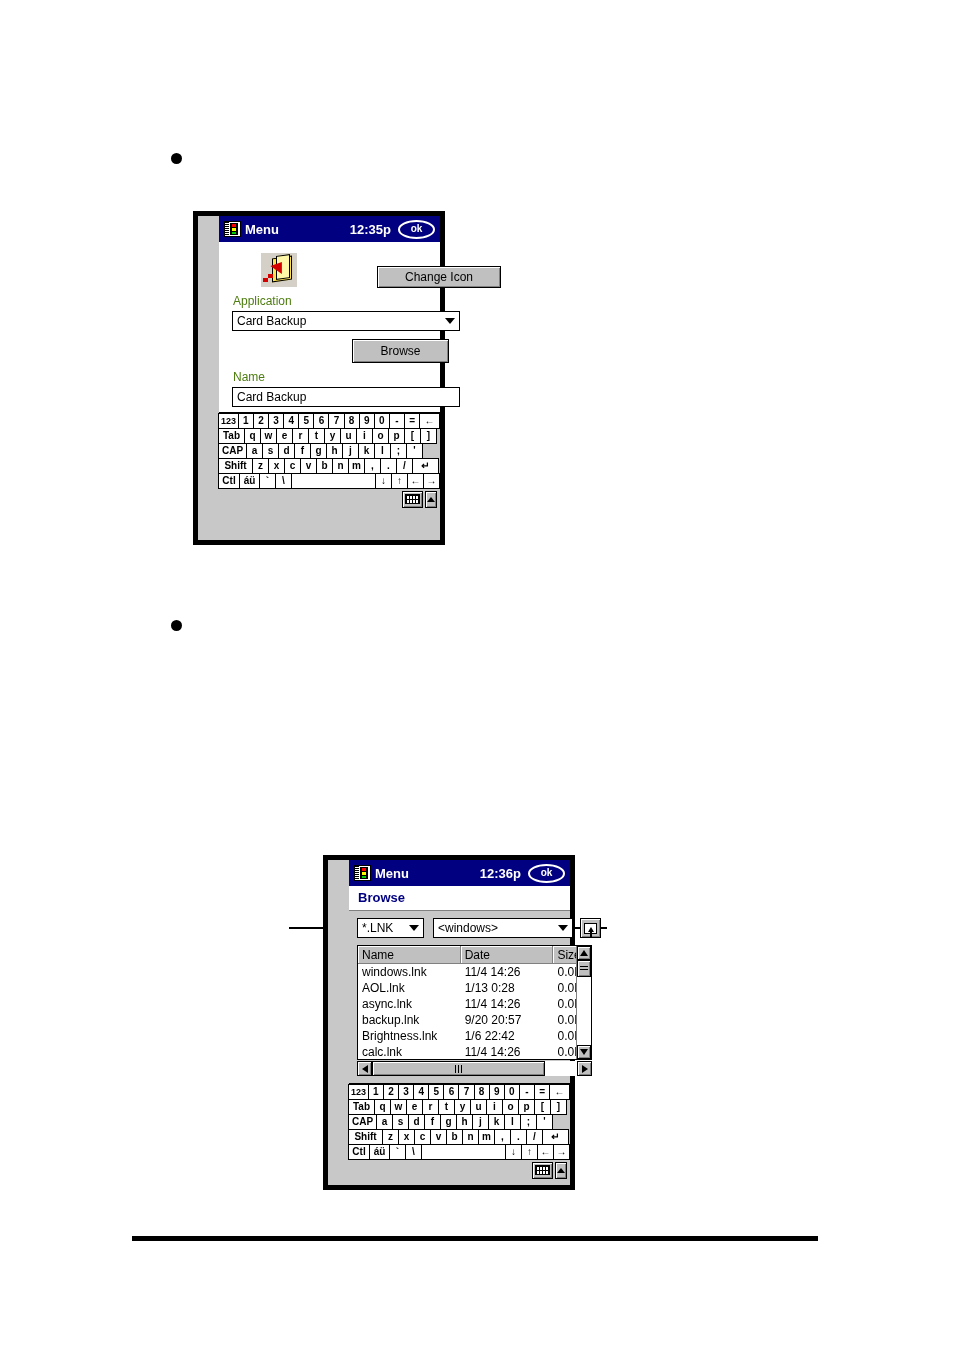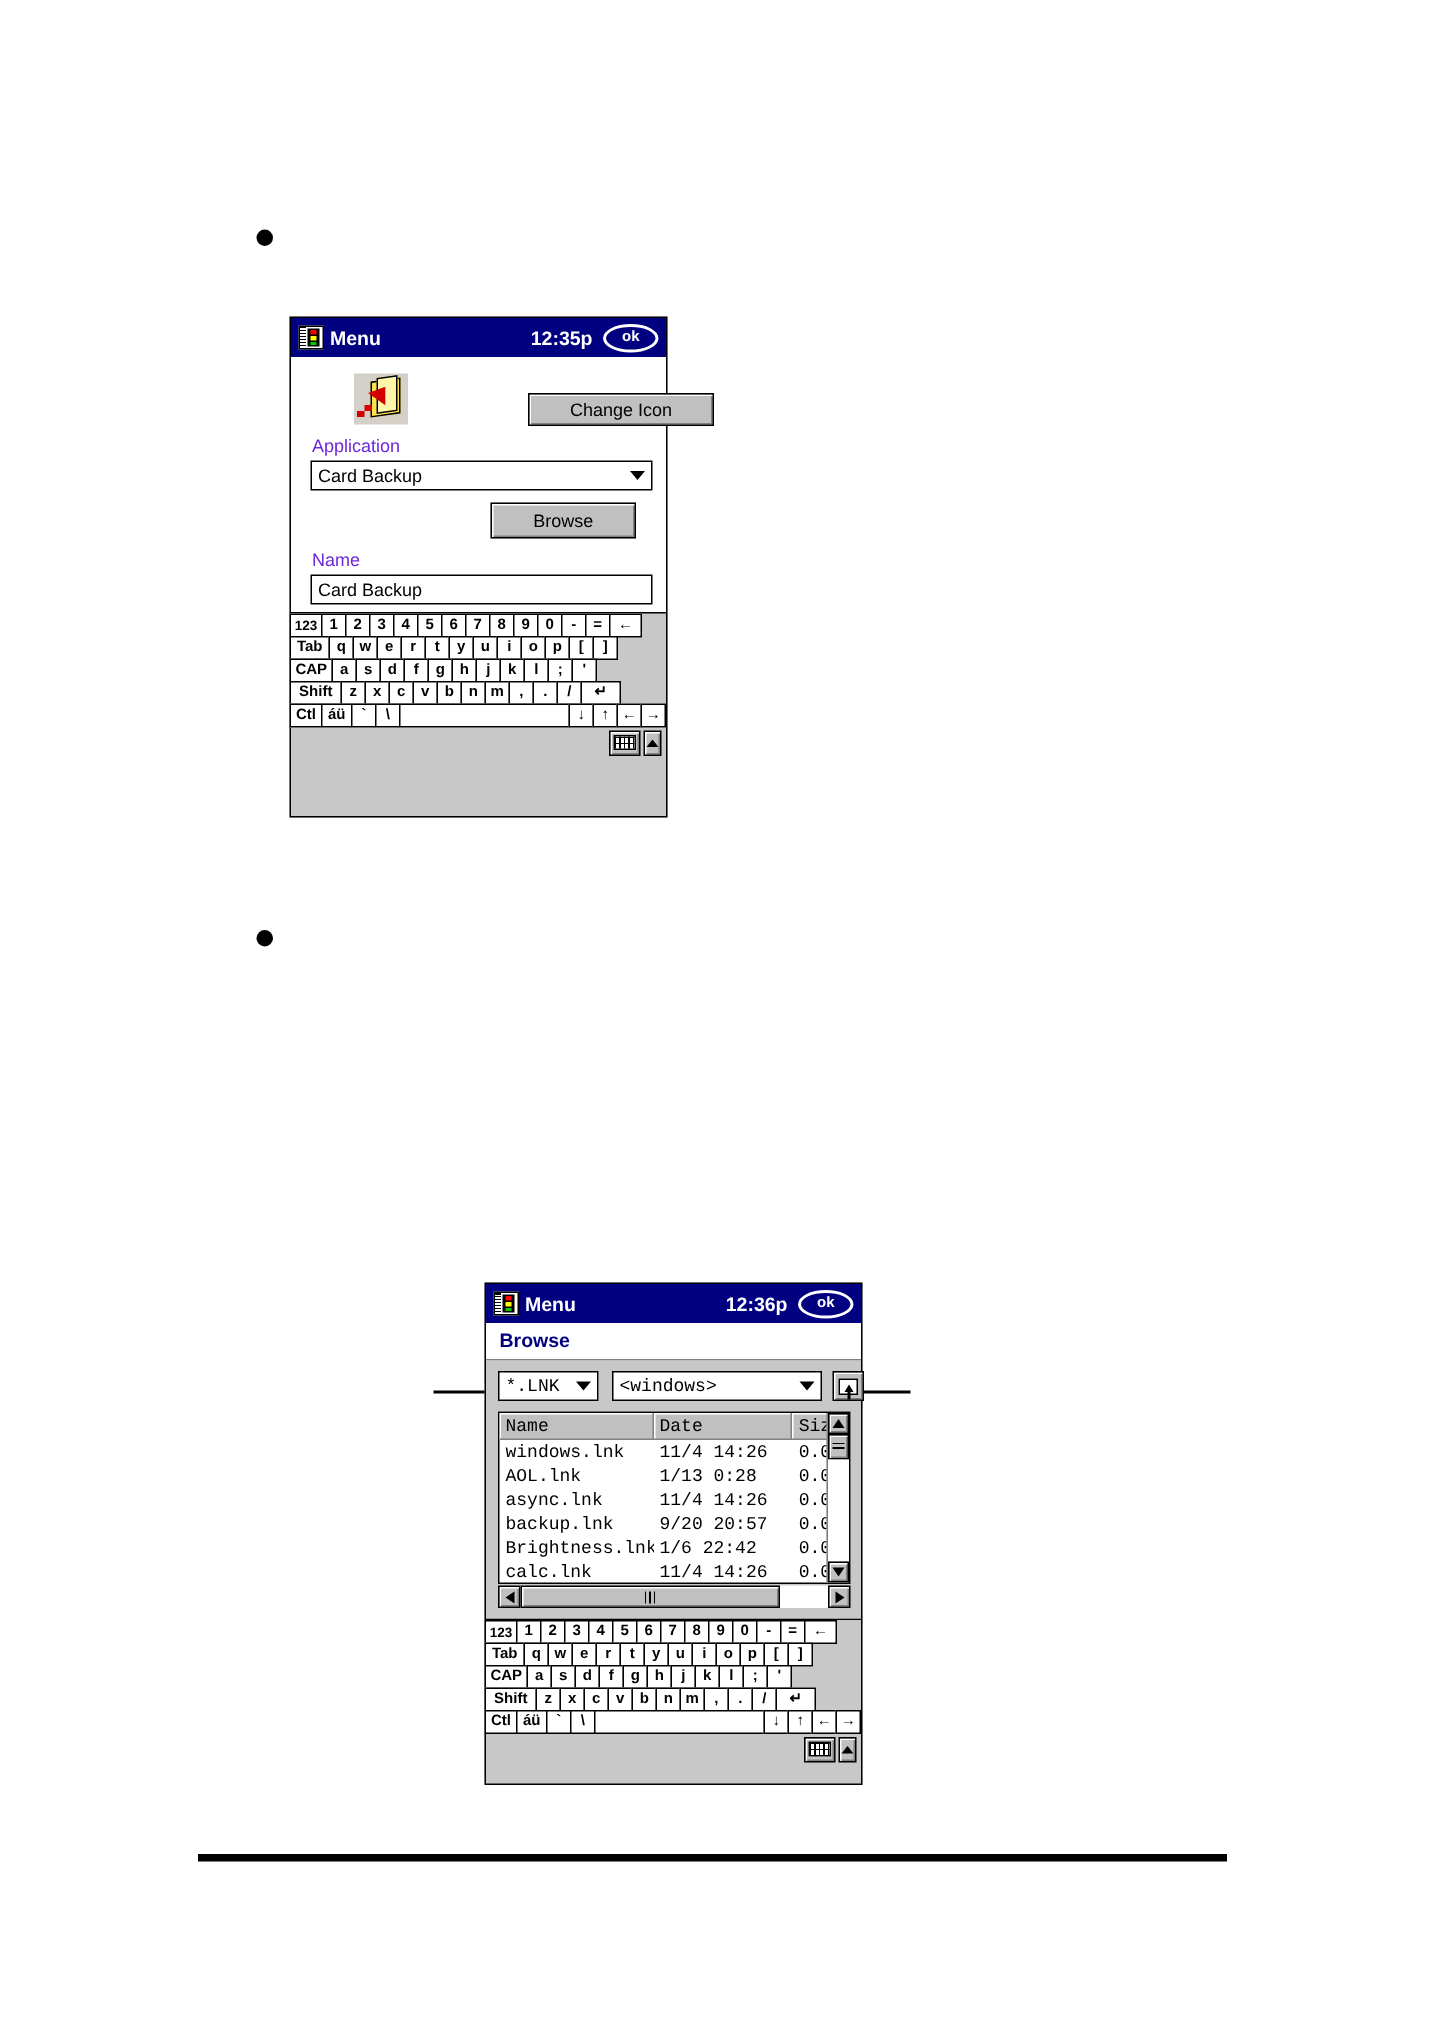--- a/index.html
+++ b/index.html
@@ -41,23 +41,24 @@
     height: 2px;
     background: #000;
   }
   #callout-left  { left: 289px; top: 927px; width: 44px; }
   #callout-right { left: 563px; top: 927px; width: 44px; }
 
   
   .pda {
     position: absolute;
     background: #c8c8c8;
-    border: 1px solid #000000;
+    border: 5px solid #000000;
     box-sizing: border-box;
     font-size: 12px;
+    padding-left: 21px;
   }
   .pda-titlebar {
     height: 26px;
     background: #000080;
     color: #fff;
     display: flex;
     align-items: center;
     padding: 0 5px;
     box-sizing: border-box;
     font-weight: bold;
@@ -112,21 +113,21 @@
     border-bottom: 1px solid #808080;
   }
 
   .pda-body {
     background: #fff;
   }
 
   
   .lbl {
     font-size: 12px;
-    color: #6d28d9;
+    color: #4d7c0f;
     padding: 1px 0 2px 0;
     text-align: right;
   }
   .combo {
     border: 1px solid #000;
     background: #fff;
     height: 20px;
     display: flex;
     align-items: center;
     box-sizing: border-box;
@@ -564,21 +565,21 @@
         <span class="tl-g"></span>
     </span>
     <span class="title-text">Menu</span>
     <span class="title-spacer"></span>
     <span class="title-time">12:36p</span>
     <span class="ok-btn">ok</span>
   </div>
 
   <div class="pda-menubar">Browse</div>
 
-  <div class="pda-body" style="height:172px; position:relative; background:#c8c8c8;font-family:Liberation Mono, monospace;">
+  <div class="pda-body" style="height:172px; position:relative; background:#c8c8c8;">
 
     <div style="position:absolute; left:8px; top:7px; display:flex; align-items:center;">
       <div class="combo" style="width:67px;">
         <span class="cval">*.LNK</span>
         <span class="tri-down"></span>
       </div>
       <div class="combo" style="width:140px; margin-left:9px;">
         <span class="cval">&lt;windows&gt;</span>
         <span class="tri-down"></span>
       </div>

